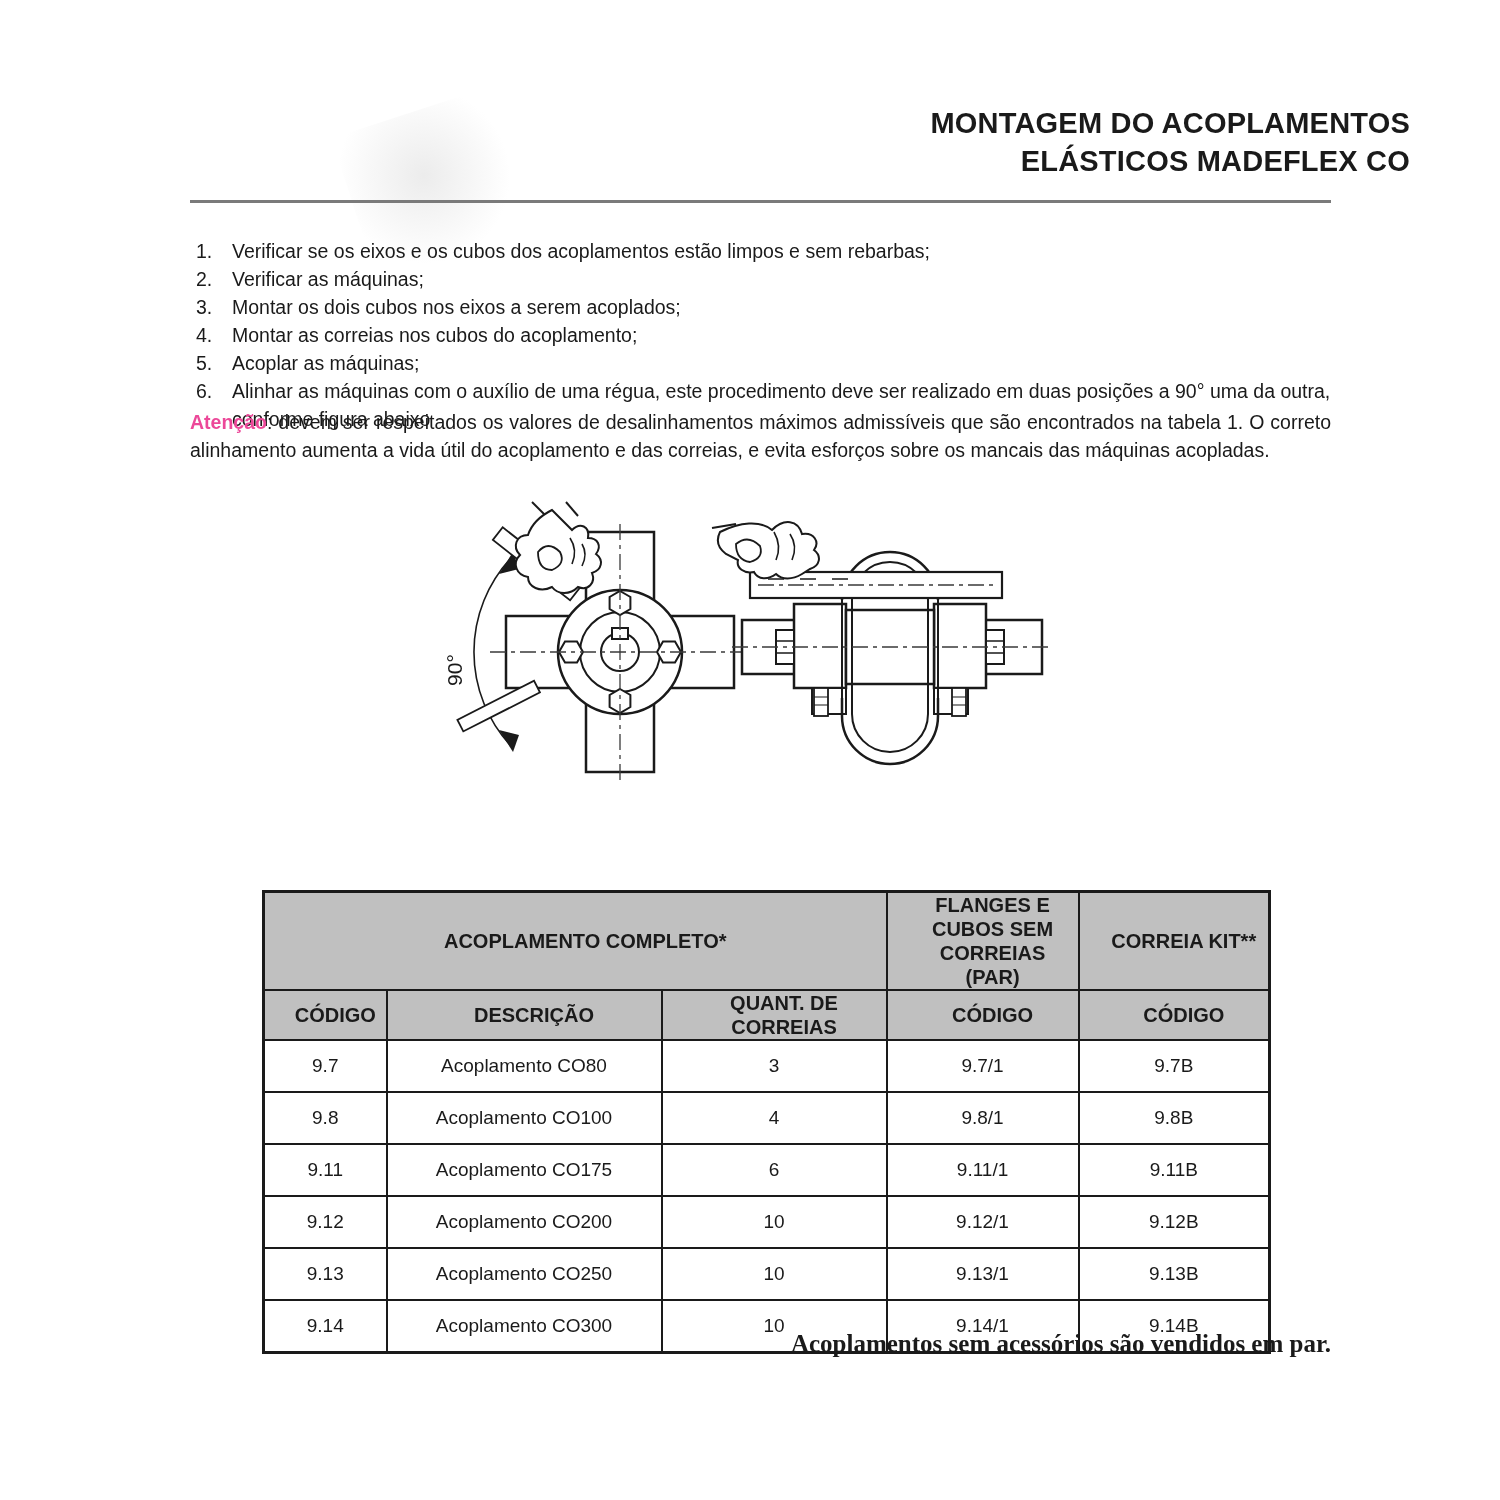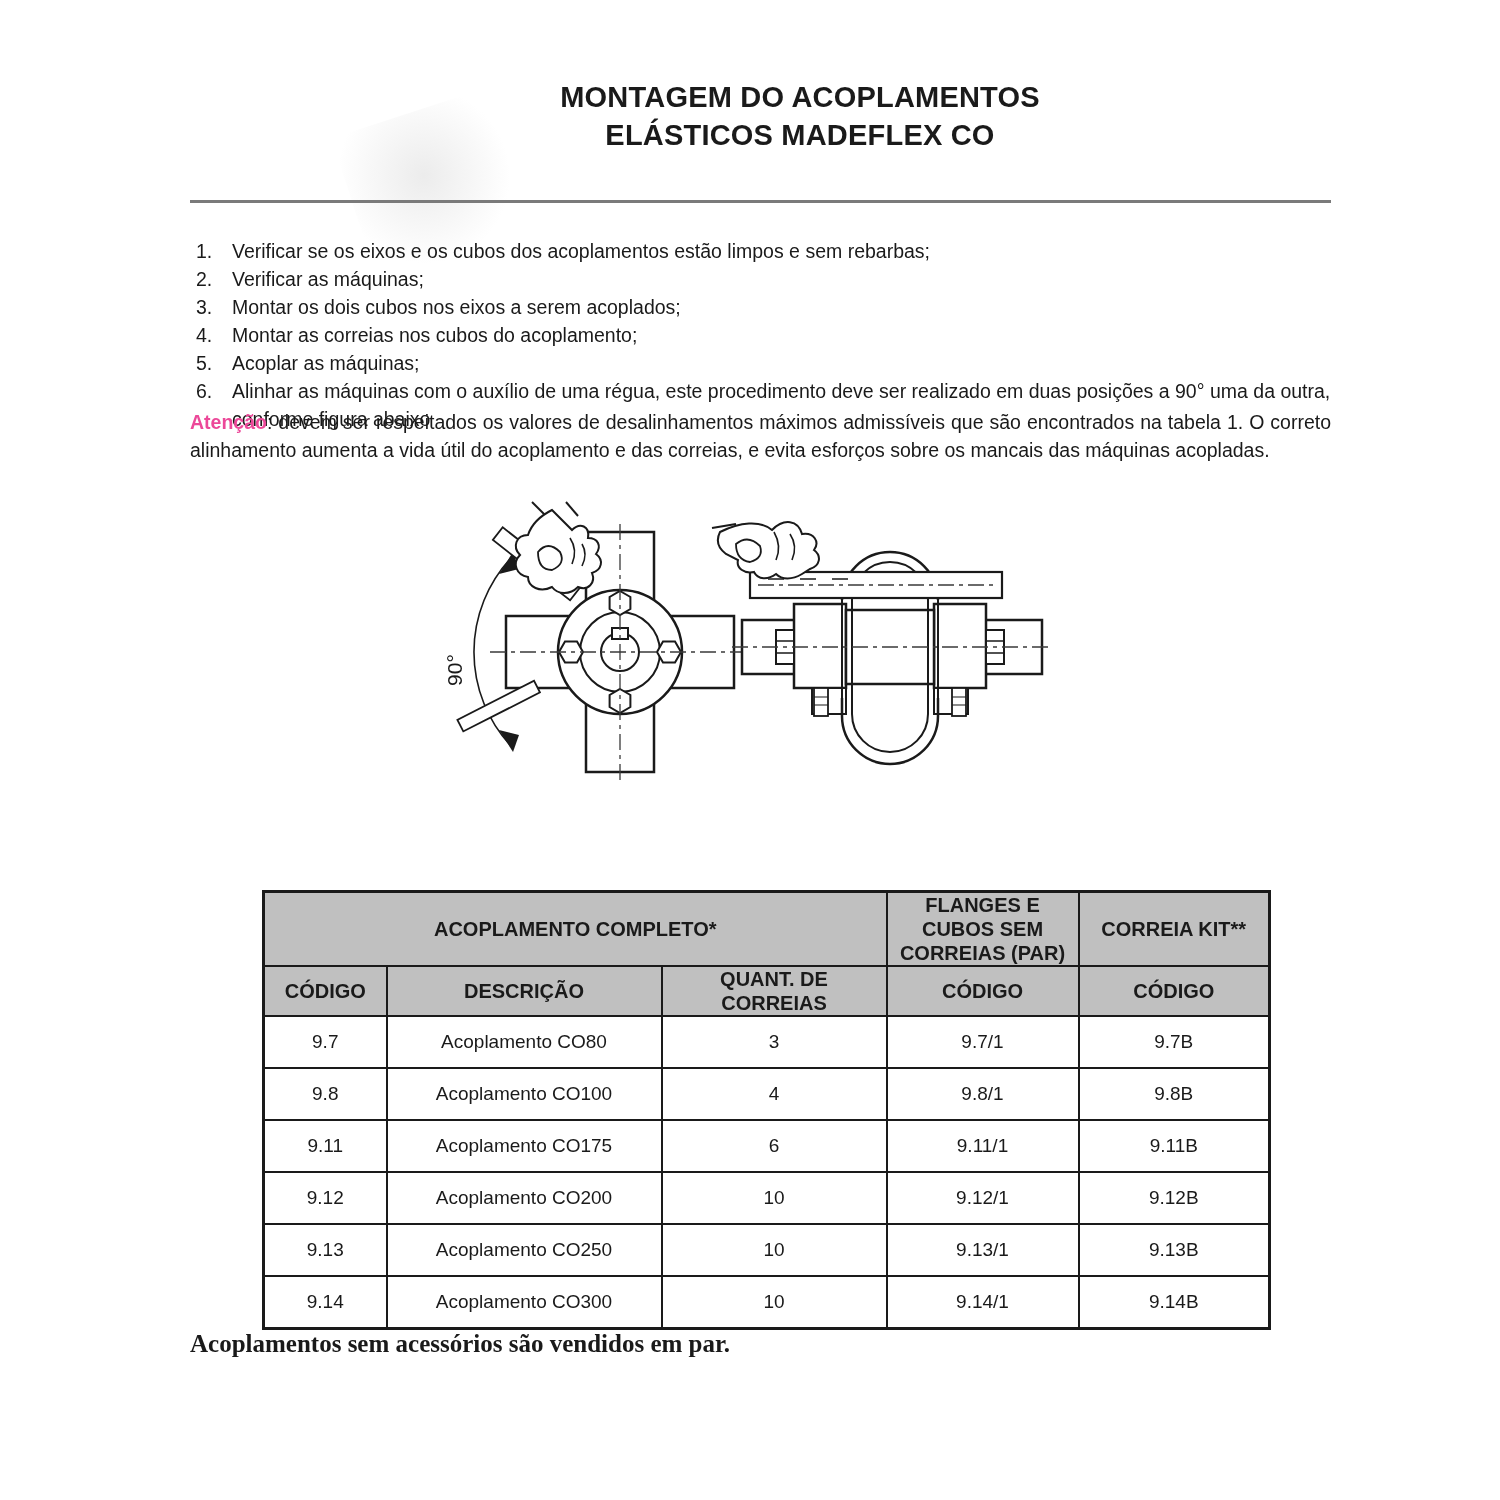--- a/index.html
+++ b/index.html
@@ -10,22 +10,22 @@
     font-family:"Liberation Sans", sans-serif;
     color:#1a1a1a;
     overflow:hidden;
   }
   .smudge{
     position:absolute;left:352px;top:108px;width:170px;height:160px;
     background:radial-gradient(ellipse at 45% 40%, rgba(200,200,200,.35), rgba(255,255,255,0) 65%);
     transform:rotate(-18deg);
   }
   .doc-title{
-    position:absolute;left:190px;top:78px;width:1220px;
-    text-align:center;font-weight:bold;font-size:29px;line-height:38px;
+    position:absolute;left:190px;top:104px;width:1220px;
+    text-align:right;font-weight:bold;font-size:29px;line-height:38px;
     letter-spacing:.2px;
   }
   .title-rule{
     position:absolute;left:190px;top:200px;width:1141px;height:3px;
     background:#7a7a7a;
   }
   .instructions{
     position:absolute;left:196px;top:237px;width:1135px;
     font-size:19.5px;line-height:28px;
   }
@@ -48,27 +48,28 @@
   }
   .spec-table th,.spec-table td{
     border:2px solid #1a1a1a;
     text-align:center;vertical-align:middle;padding:0 4px;
     overflow:hidden;
   }
   .spec-table{border:3px solid #1a1a1a;}
   .spec-table th{
     background:#c0c0c0;font-weight:bold;font-size:20px;line-height:24px;
     white-space:pre-line;
+    padding-left:24px;
   }
   tr.group-row{height:73px;}
   tr.colhead-row{height:48px;}
   tr.data-row{height:52px;}
   .footer-note{
     position:absolute;left:190px;top:1330px;width:1141px;
-    text-align:left;
+    text-align:right;
     font-family:"Liberation Serif", serif;
     font-weight:bold;font-size:25px;
   }
   svg .ln{stroke:#1a1a1a;fill:none;}
   svg .shape{stroke:#1a1a1a;fill:#ffffff;}
   svg .cl{stroke:#3a3a3a;fill:none;stroke-width:1.3;stroke-dasharray:16 5 4 5;}
   svg .angle-text{
     font-family:"Liberation Sans", sans-serif;font-size:21px;fill:#1a1a1a;
   }
 </style>

